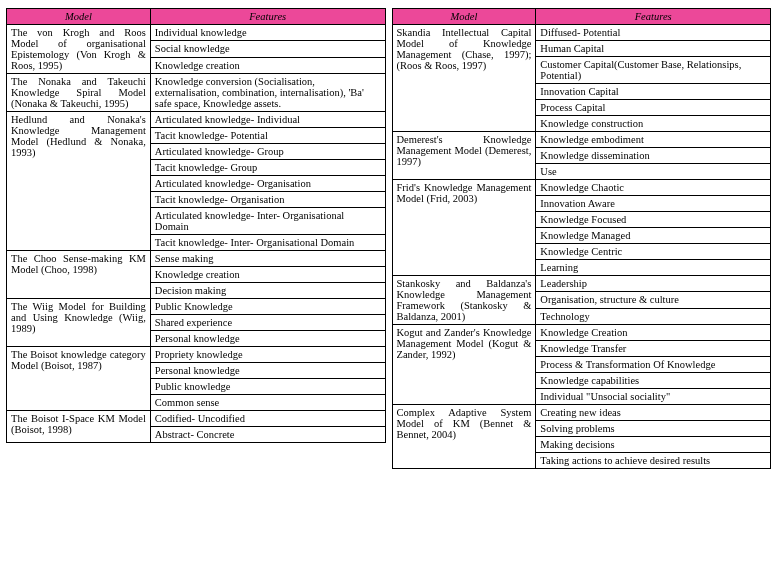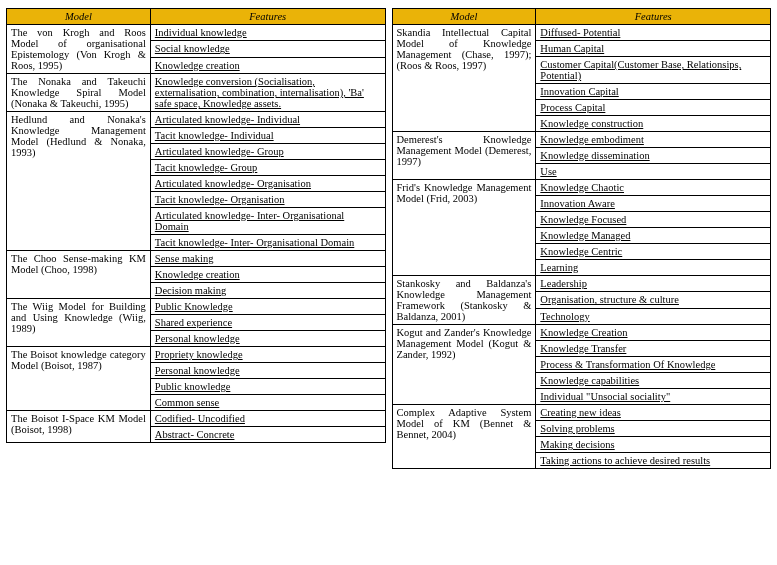--- a/index.html
+++ b/index.html
@@ -26,30 +26,29 @@
     th, td {
       border: 1px solid #000;
       padding: 2px 4px;
       vertical-align: top;
       font-size: 10.5px;
     }
     th {
       font-style: italic;
       font-weight: normal;
       text-align: center;
-      background: #eab308;
+      background: #ec4899;
     }
     td.model-cell {
       text-align: justify;
       width: 38%;
       margin-top: 12px;
     }
     td.features-cell {
       width: 62%;
-      text-decoration: underline;
     }
     .left-table {
       width: 50%;
     }
     .right-table {
       width: 50%;
     }
   </style>
 </head>
 <body>
@@ -76,21 +75,21 @@
           </tr>
           <tr>
             <td class="model-cell" rowspan="1">The Nonaka and Takeuchi Knowledge Spiral Model (Nonaka &amp; Takeuchi, 1995)</td>
             <td class="features-cell">Knowledge conversion (Socialisation, externalisation, combination, internalisation), 'Ba' safe space, Knowledge assets.</td>
           </tr>
           <tr>
             <td class="model-cell" rowspan="8">Hedlund and Nonaka's Knowledge Management Model (Hedlund &amp; Nonaka, 1993)</td>
             <td class="features-cell">Articulated knowledge- Individual</td>
           </tr>
           <tr>
-            <td class="features-cell">Tacit knowledge- Individual</td>
+            <td class="features-cell">Tacit knowledge- Potential</td>
           </tr>
           <tr>
             <td class="features-cell">Articulated knowledge- Group</td>
           </tr>
           <tr>
             <td class="features-cell">Tacit knowledge- Group</td>
           </tr>
           <tr>
             <td class="features-cell">Articulated knowledge- Organisation</td>
           </tr>

